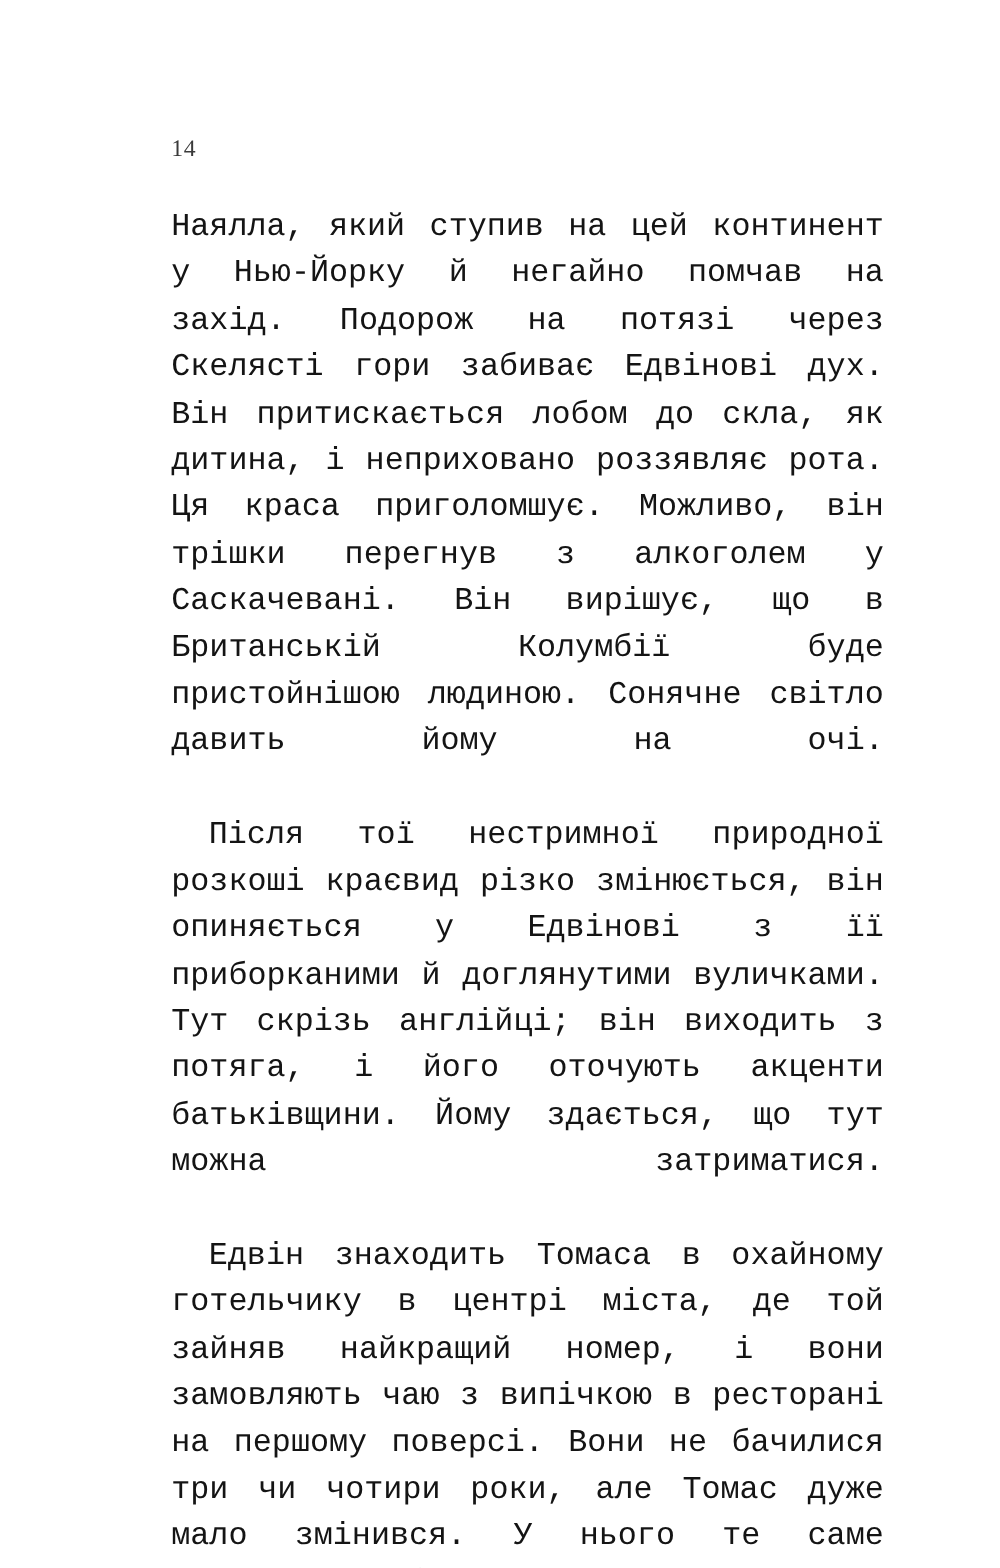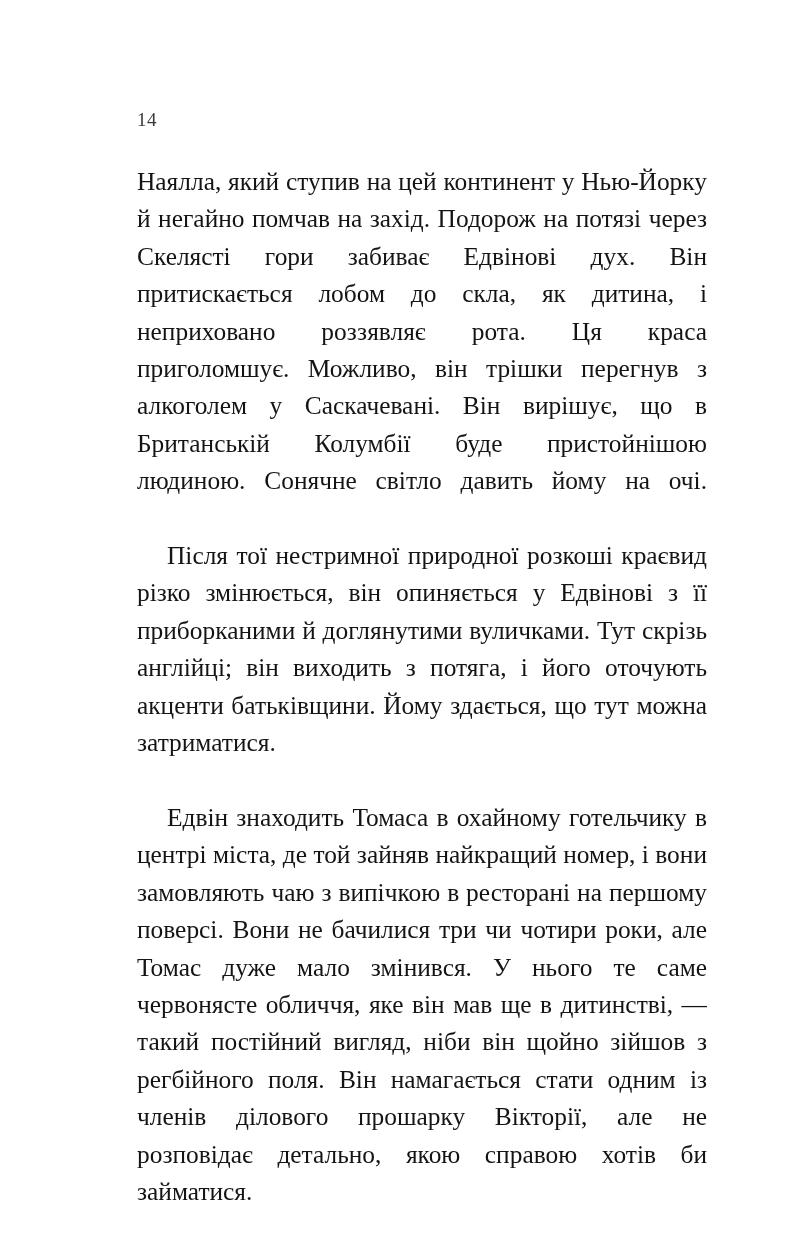--- a/index.html
+++ b/index.html
@@ -28,21 +28,21 @@
     letter-spacing: 0.5px;
   }
   .text-block {
     position: absolute;
     left: 137px;
     top: 163px;
     width: 570px;
   }
   .para {
     margin: 0;
-    font-family: Liberation Serif, serif;
+    font-family: Liberation Mono, monospace;
     font-size: 25.4px;
     line-height: 37.4px;
     color: #141414;
     text-align: justify;
     text-justify: inter-word;
     text-indent: 30px;
     hyphens: manual;
     word-spacing: 0px;
     -webkit-font-smoothing: antialiased;
   }

